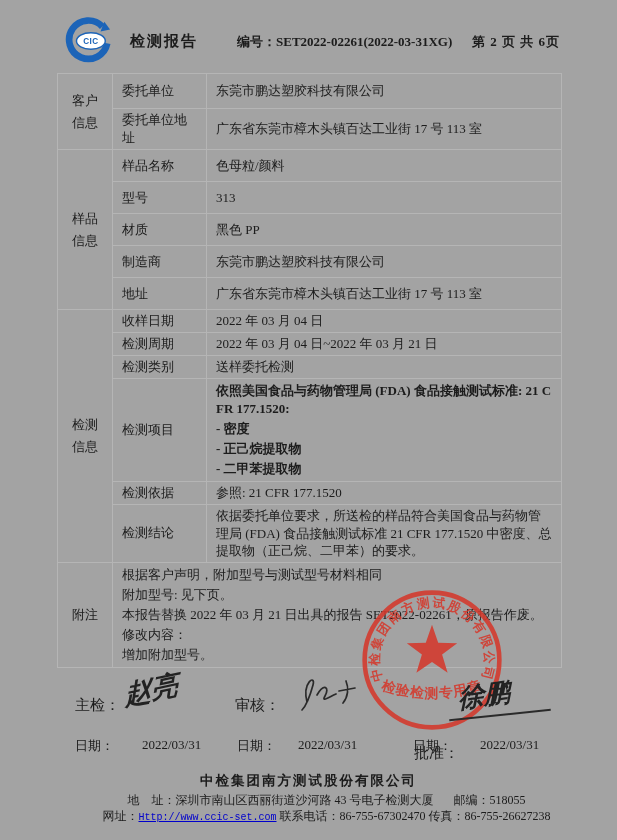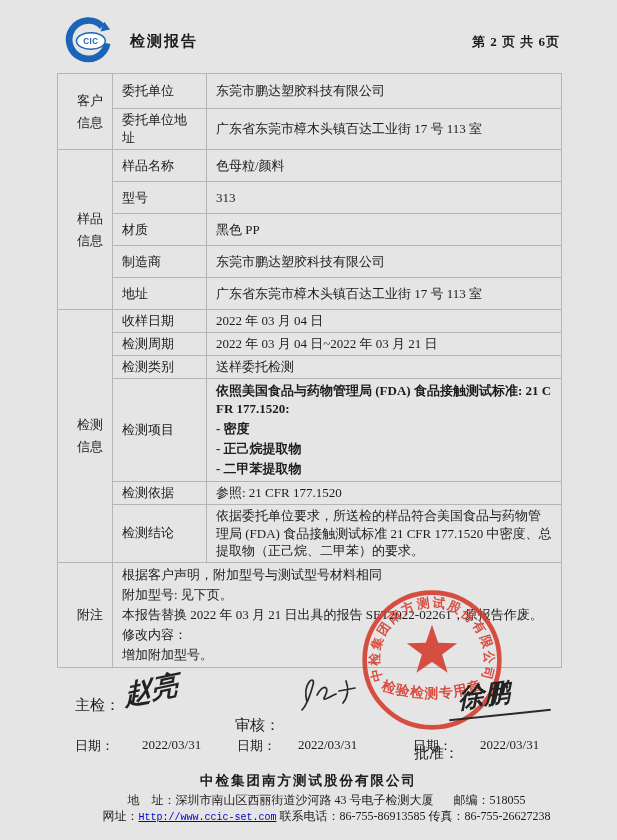--- a/index.html
+++ b/index.html
@@ -1,31 +1,31 @@
 <!DOCTYPE html>
 <html><head>
 <meta charset="utf-8">
 <style>
   * { box-sizing: border-box; }
   body { margin:0; background:#ffffff; }
   .page {
-    position:relative; width:617px; height:840px; background:#e5e5e5;
+    position:relative; width:617px; height:840px; background:#a3a3a3;
     font-family:"Liberation Serif","DejaVu Serif",serif; color:#1c1c1c;
     overflow:hidden;
     padding-left:12px;
   }
   
   .hdr-title { position:absolute; left:130px; top:32px; font-size:15px; font-weight:bold; letter-spacing:2px; }
   .hdr-no { position:absolute; left:237px; top:33px; font-size:13px; font-weight:bold; }
   .hdr-page { position:absolute; left:472px; top:33px; font-size:13px; font-weight:bold; letter-spacing:1px; }
   .logo { position:absolute; left:62px; top:17px; width:52px; height:48px; }
   
   table.report { position:absolute; left:57px; top:73px; width:505px; border-collapse:collapse; table-layout:fixed; }
   table.report td { border:1px solid #b5b5b5; font-size:13px; padding:2px 9px; vertical-align:middle; word-break:break-all; }
-  td.sec { text-align:right; padding:2px 4px; line-height:22px; }
+  td.sec { text-align:center; padding:2px 4px; line-height:22px; }
   td.fld { padding-left:9px; }
   td.val { padding-left:11px; }
   .lines div { line-height:18px; padding:1px 0;font-weight:bold; }
   td.multi { padding:5px 11px; vertical-align:top; }
   td.concl { line-height:17.5px; padding:4px 11px; }
   td.note-cell { padding:5px 11px; vertical-align:top; }
   .note-line { line-height:20px; white-space:nowrap;font-family:Liberation Serif, serif; }
   
   .sig-label { position:absolute; font-size:15px; }
   .sig-name { position:absolute; font-size:27px; font-style:italic; font-weight:bold;
@@ -48,20 +48,21 @@
 
 <div class="page">
 
   <svg class="logo" viewBox="0 0 100 100">
     <path d="M 80 20 A 40 40 0 1 0 90 55" fill="none" stroke="#1c64b8" stroke-width="14"></path>
     <polygon points="84,10 96,26 76,30" fill="#1c64b8"></polygon>
     <ellipse cx="56" cy="50" rx="30" ry="17" fill="#ffffff" stroke="#1c64b8" stroke-width="3"></ellipse>
     <text x="56" y="56" text-anchor="middle" font-size="17" font-weight="bold" fill="#1c64b8" font-family="Liberation Sans, sans-serif" letter-spacing="1">CIC</text>
   </svg>
   <div class="hdr-title">检测报告</div>
+  <div class="hdr-no"><span>编号：</span><span>SET2022-02261(2022-03-31XG)</span></div>
   <div class="hdr-page">第 2 页 共 6页</div>
 
   <table class="report">
     <colgroup>
         <col style="width:55px">
         <col style="width:94px">
         <col>
       </colgroup>
     <tbody>
 
@@ -161,21 +162,21 @@
     <polygon fill="#d5392c" points="72.5,38 66.4,55.6 47.8,56 62.6,67.2 57.2,85 72.5,74.4 87.8,85 82.4,67.2 97.2,56 78.6,55.6"></polygon>
     <path id="lowerArc" d="M 22 101 Q 72.5 118 123 101" fill="none"></path>
     <text font-size="13.5" font-weight="bold" fill="#d5392c" letter-spacing="1">
       <textPath href="#lowerArc" startOffset="50%" text-anchor="middle">检验检测专用章</textPath>
     </text>
   </svg>
 
   <span class="sig-label" style="left:75px; top:696px;">主检：</span>
   <span class="sig-name" style="left:124px; top:672px; transform:rotate(-12deg) skewX(-8deg);">赵亮</span>
 
-  <span class="sig-label" style="left:235px; top:696px;margin-top:20px;">审核：</span>
+  <span class="sig-label" style="left:235px; top:696px;">审核：</span>
   <svg class="squiggle" width="72" height="46" viewBox="0 0 72 46">
     <path d="M14 32 C 9 12, 23 4, 20 15 C 17 26, 13 36, 9 40 M 24 25 C 31 13, 37 17, 32 26 C 28 33, 36 27, 43 24 M 46 21 l 16 -3 M 53 11 c 3 7, 2 16, -3 22" stroke="#2a2a2a" stroke-width="1.7" fill="none" stroke-linecap="round"></path>
   </svg>
 
   <span class="sig-name" style="left:458px; top:678px; transform:rotate(-8deg) skewX(-6deg); font-size:26px;">徐鹏</span>
   <div class="underline-stroke"></div>
 
   <span class="date-label" style="left:75px;">日期：</span>
   <span class="date-val" style="left:142px;">2022/03/31</span>
   <span class="date-label" style="left:237px;">日期：</span>
@@ -184,17 +185,17 @@
   <span class="date-val" style="left:480px;">2022/03/31</span>
 
   <div class="ft-company">中检集团南方测试股份有限公司</div>
   <div class="ft-line l1">
     <span>地　址：</span><span>深圳市南山区西丽街道沙河路 43 号电子检测大厦</span>
     <span style="display:inline-block; width:14px;"></span>
     <span>邮编：</span><span>518055</span>
   </div>
   <div class="ft-line l2">
     <span>网址：</span><a class="link" href="#">Http://www.ccic-set.com</a>
-    <span>联系电话：</span><span>86-755-86913585</span>
+    <span>联系电话：</span><span>86-755-67302470</span>
     <span>传真：</span><span>86-755-26627238</span>
   </div>
 
 </div>
 
 </body></html>

